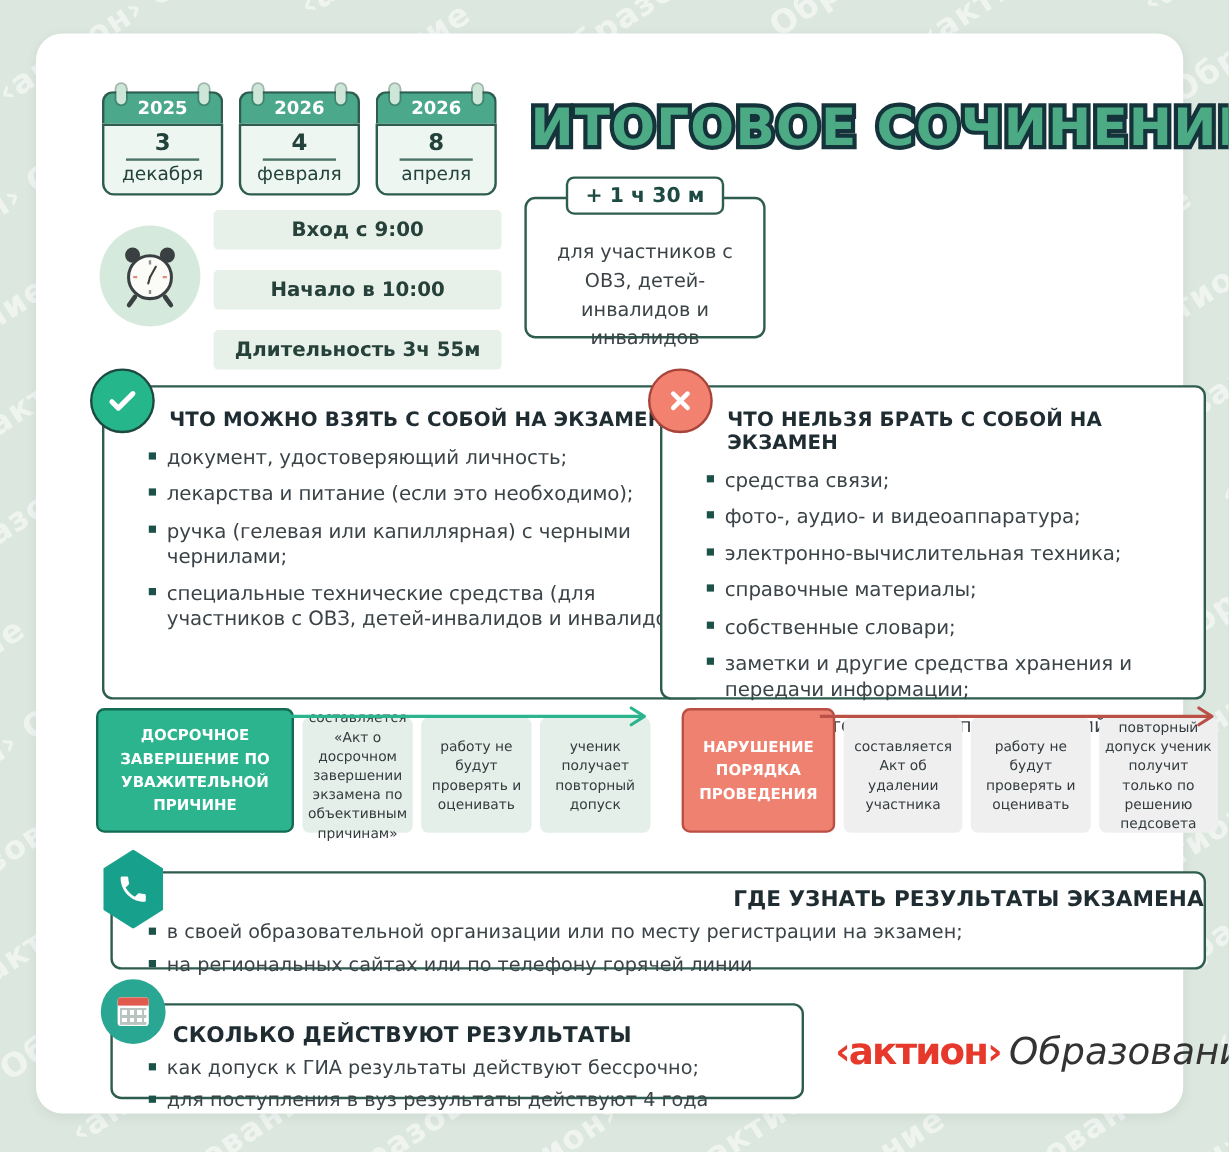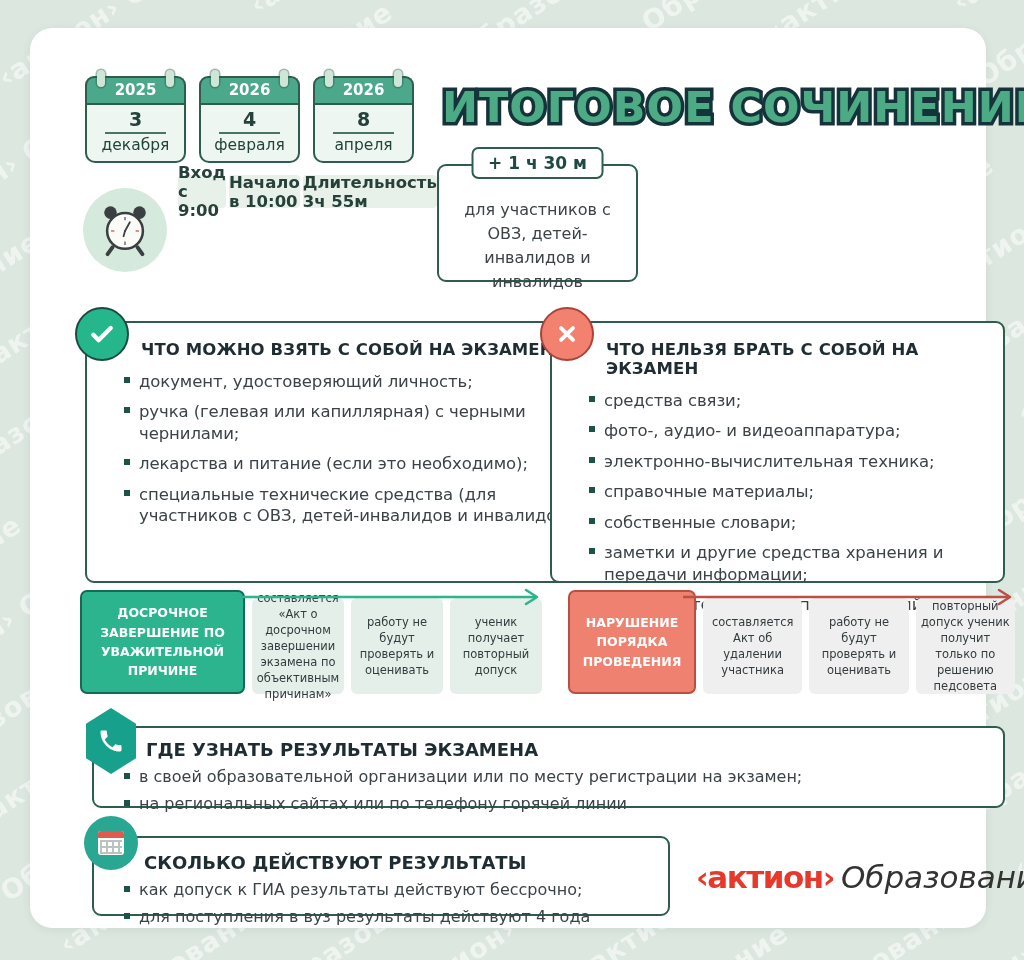--- a/index.html
+++ b/index.html
@@ -49,21 +49,21 @@
     position:absolute; left:412px; top:54px; width:588px; text-align:center;
     font-size:43px; font-weight:bold; letter-spacing:1px; white-space:nowrap;
   }
   .title-stroke { -webkit-text-stroke:7px #14333a; color:#14333a; }
   .title-fill { position:absolute; left:0; top:0; width:100%; color:#4caa84; }
   
   .clock-circle {
     position:absolute; left:53px; top:160px; width:84px; height:84px; border-radius:50%;
     background:#d5e9dc; display:flex; align-items:center; justify-content:center;
   }
-  .pills { position:absolute; left:148px; top:147px; width:240px; display:flex; flex-direction:row; gap:3px; }
+  .pills { position:absolute; left:148px; top:147px; width:240px; display:flex; flex-direction:column; gap:17px; }
   .pill {
     height:33px; background:#e7f1ea; border-radius:4px; font-weight:bold; font-size:16.5px;
     color:#26403a; display:flex; align-items:center; justify-content:center;
   }
   
   .tealbox { position:absolute; background:#fff; border:2px solid #2e5d50; border-radius:9px; }
   .top-badge {
     position:absolute; left:50%; transform:translateX(-50%); top:-19px; background:#fff;
     border:2px solid #2e5d50; border-radius:7px; padding:4px 15px; font-weight:bold;
     font-size:17px; color:#1d4a42; white-space:nowrap;
@@ -107,21 +107,21 @@
     display:flex; align-items:center; justify-content:center; padding:5px 3px; line-height:1.4;
     margin-top:8px;
   }
   .flow-early .flow-step { background:#e5efe9; }
   .flow-violation .flow-step { background:#efefef; }
   .flow-arrow { position:absolute; pointer-events:none; }
   
   .results-box { left:62px; top:698px; width:913px; height:82px; }
   .validity-box { left:62px; top:808px; width:578px; height:80px; }
   .sec-title { font-size:18px; font-weight:bold; color:#1f2d33; }
-  .results-box .sec-title { margin:11px 0 0 52px; }
+  .results-box .sec-title { margin:11px 0 0 52px;text-align:right; }
   .validity-box .sec-title { margin:14px 0 0 50px; }
   .sec-list { padding:7px 10px 0 28px; }
   .sec-list li { font-size:16px; line-height:1.3; margin-bottom:6px; color:#3b4347; }
   .phone-badge {
     position:absolute; left:-8px; top:-20px; width:50px; height:66px; background:#17a08c;
     clip-path:polygon(50% 0%, 100% 24%, 100% 76%, 50% 100%, 0% 76%, 0% 24%);
     display:flex; align-items:center; justify-content:center;
   }
   .calendar-badge {
     position:absolute; left:-10px; top:-22px; width:54px; height:54px; border-radius:50%;
@@ -252,22 +252,22 @@
 
     <div class="tealbox box-allowed">
       <div class="corner-badge ok">
         <svg width="30" height="30" viewBox="0 0 24 24">
           <path d="M5 12.6l4.3 4.3L19 7.2" fill="none" stroke="#ffffff" stroke-width="3.4" stroke-linecap="round" stroke-linejoin="round"></path>
         </svg>
       </div>
       <div class="box-title">ЧТО МОЖНО ВЗЯТЬ С СОБОЙ НА ЭКЗАМЕН</div>
       <ul class="sq box-list">
         <li>документ, удостоверяющий личность;</li>
+        <li>лекарства и питание (если это необходимо);</li>
         <li>ручка (гелевая или капиллярная) с черными чернилами;</li>
-        <li>лекарства и питание (если это необходимо);</li>
         <li>специальные технические средства (для участников с ОВЗ, детей-инвалидов и инвалидов)</li>
       </ul>
     </div>
 
     <div class="tealbox box-forbidden">
       <div class="corner-badge no">
         <svg width="26" height="26" viewBox="0 0 24 24">
           <path d="M6.5 6.5l11 11M17.5 6.5l-11 11" fill="none" stroke="#ffffff" stroke-width="3.6" stroke-linecap="round"></path>
         </svg>
       </div>

